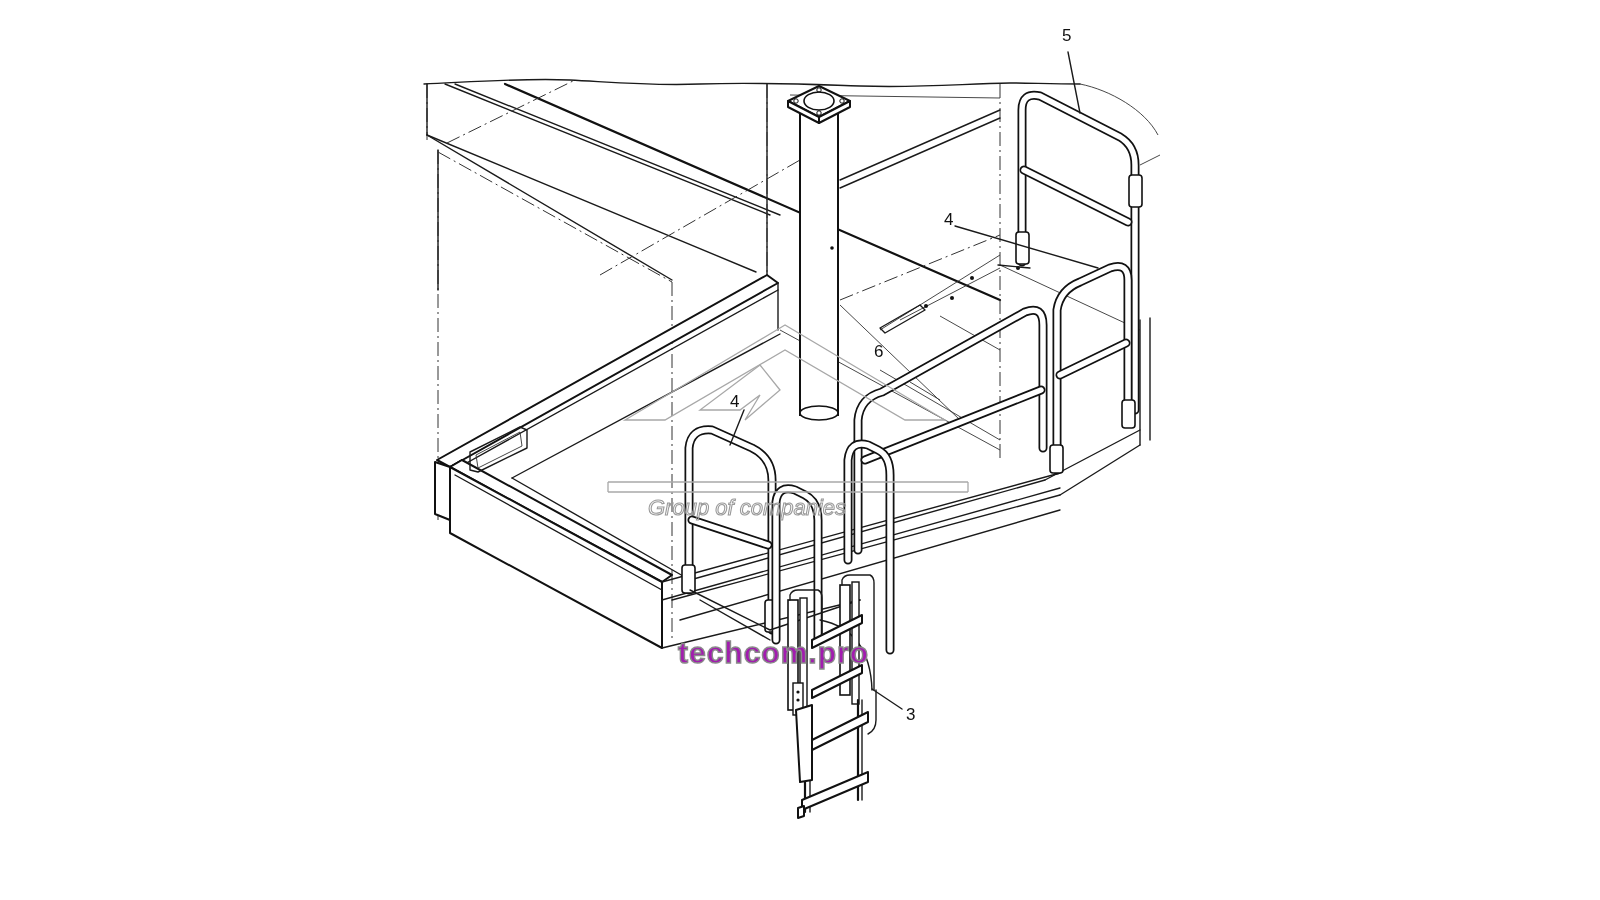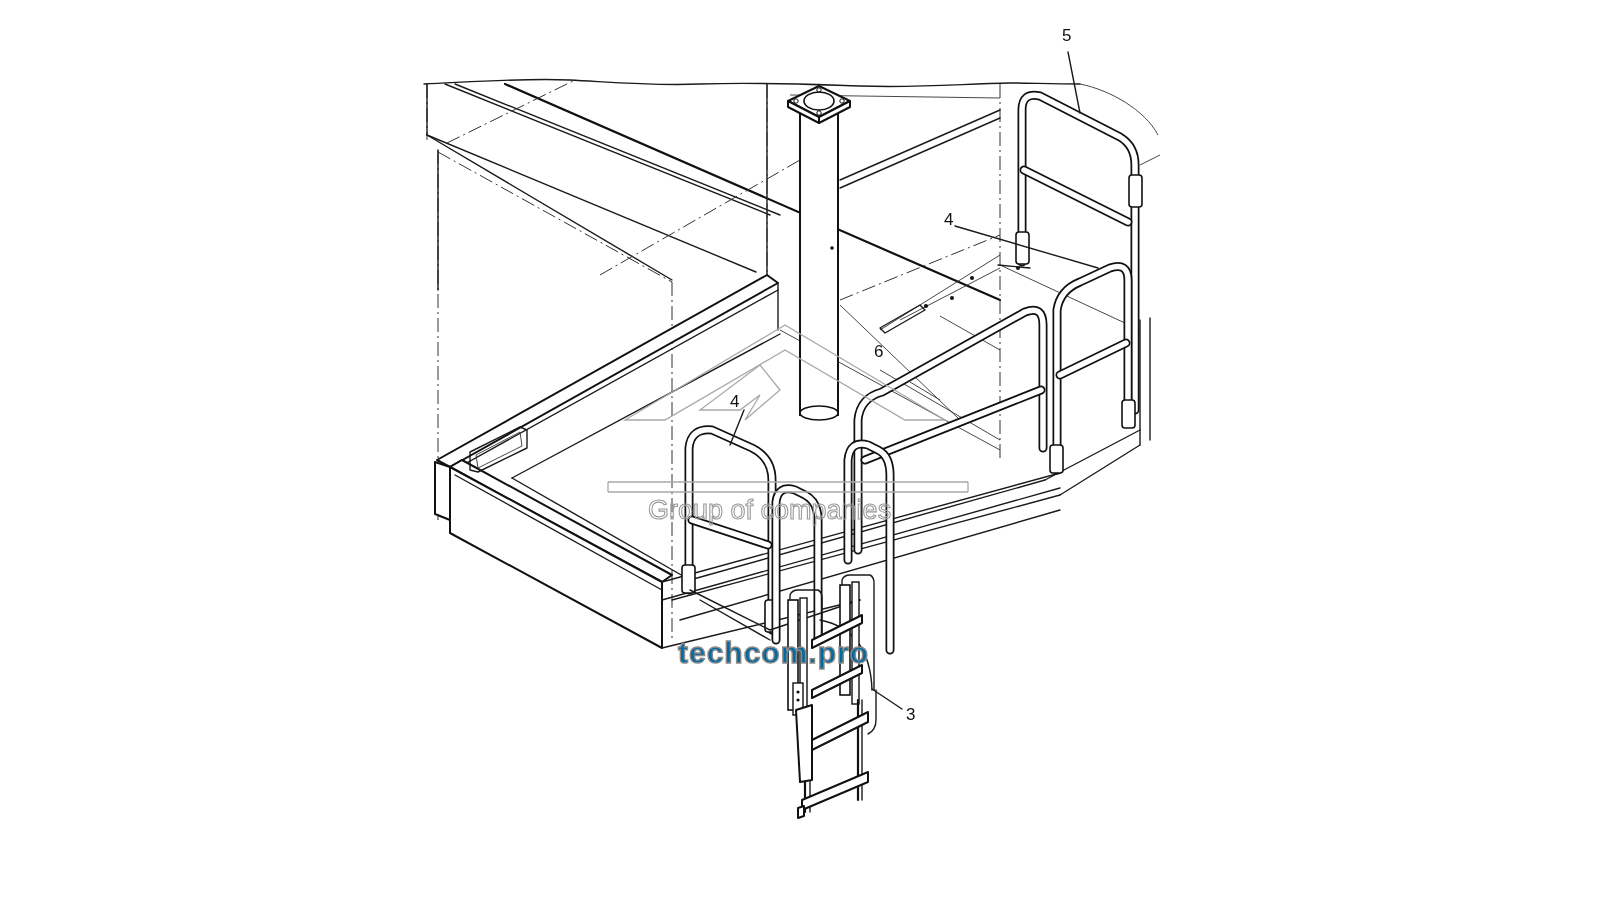--- a/index.html
+++ b/index.html
@@ -11,24 +11,24 @@
   .lnb { fill:none; stroke:#111; stroke-width:2.2; stroke-linejoin:round; stroke-linecap:round; }
   .thin { fill:none; stroke:#333; stroke-width:0.9; }
   .dash { fill:none; stroke:#333; stroke-width:1; stroke-dasharray:14 4 2 4; }
   .pipe { fill:#fff; stroke:#111; stroke-width:2; stroke-linejoin:round; stroke-linecap:round; }
   .tube { fill:none; stroke:#111; stroke-width:9; stroke-linecap:round; stroke-linejoin:round; }
   .tubein { fill:none; stroke:#fff; stroke-width:5.5; stroke-linecap:round; stroke-linejoin:round; }
   .callout { position:absolute; font-family:"Liberation Sans", sans-serif; font-size:17px; color:#111; line-height:1; }
   .wm-big { position:absolute; font-family:"Liberation Sans", sans-serif; font-weight:bold;
             font-size:64px; letter-spacing:2px; color:transparent;
             -webkit-text-stroke:1.6px #9a9a9a; line-height:1; }
-  .wm-sub { position:absolute; font-family:"Liberation Sans", sans-serif; font-size:27px;
-            color:transparent; -webkit-text-stroke:1.1px #9a9a9a; line-height:1; }
+  .wm-sub { position:absolute; font-family:"Liberation Sans", sans-serif; font-size:22px;
+            color:transparent; -webkit-text-stroke:1.1px #9a9a9a; line-height:1;font-style:italic; }
   .wm-url { position:absolute; font-family:"Liberation Sans", sans-serif; font-weight:bold;
-            font-size:30px; color:#0369a1; -webkit-text-stroke:1.4px #8a8a8a; line-height:1; letter-spacing:1px; }
+            font-size:30px; color:#a21caf; -webkit-text-stroke:1.4px #8a8a8a; line-height:1; letter-spacing:1px; }
 </style>
 </head>
 <body>
 
 <div id="stage">
 
 <svg width="1600" height="900" viewBox="0 0 1600 900">
 
   <path class="ln" d="M424,84 C470,82 520,78 570,80 C610,82 650,86 700,84 C760,82 800,84 860,86 C920,88 960,84 1010,83 C1030,83 1050,84 1080,84"></path>
 

